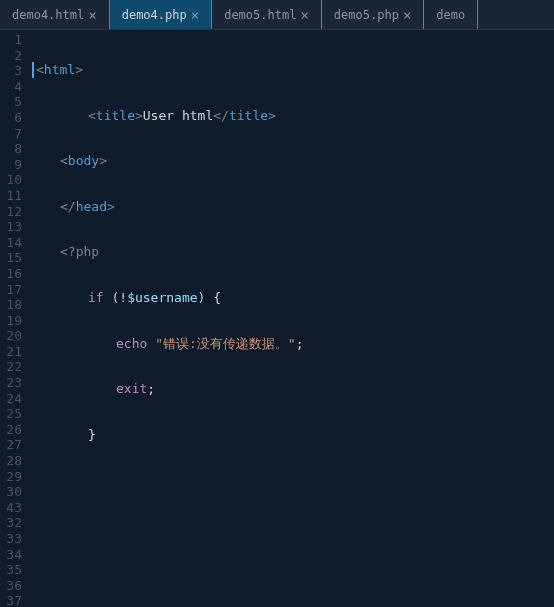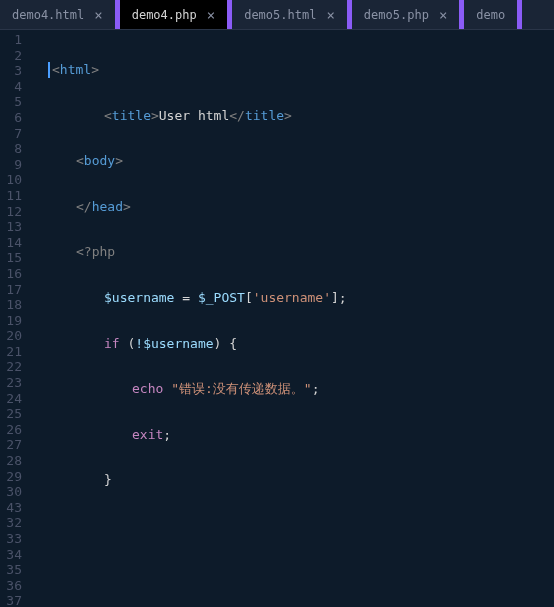--- a/index.html
+++ b/index.html
@@ -17,27 +17,27 @@
       background: #1a2536;
       height: 30px;
       border-bottom: 1px solid #2a3548;
     }
     .tab {
       display: flex;
       align-items: center;
       padding: 0 12px;
       font-size: 12px;
       color: #8a92a5;
-      border-right: 5px solid #8b5cf6;
+      border-right: 1px solid #8b5cf6;
       cursor: pointer;
-      gap: 10px;
+      gap: 4px;
       min-width: 0;
     }
     .tab.active {
-      background: #000000;
+      background: #0c4a6e;
       color: #d4d4d4;
     }
     .tab-close {
       color: #8a92a5;
       font-size: 14px;
     }
     .tab-truncated {
       overflow: hidden;
       text-overflow: clip;
       flex: 0 1 auto;
@@ -60,21 +60,20 @@
     }
     .code {
       flex: 1;
       padding: 2px 0;
       white-space: pre;
       overflow: hidden;
     }
     .line {
       height: 15.6px;
       line-height: 15.6px;
-      margin-left: 16px;
     }
     .line-1 {
       border-left: 2px solid #4a9eff;
       padding-left: 2px;
     }
     .tag { color: #808080; }
     .tag-name { color: #569cd6; }
     .keyword { color: #c586c0; }
     .var { color: #9cdcfe; }
     .string { color: #ce9178; }
@@ -150,21 +149,20 @@
     <div class="gutter-line">35</div>
     <div class="gutter-line">36</div>
     <div class="gutter-line">37</div>
   </div>
   <div class="code">
     <div class="line line-1"><span class="tag">&lt;</span><span class="tag-name">html</span><span class="tag">&gt;</span></div>
     <div class="line i2"><span class="tag">&lt;</span><span class="tag-name">title</span><span class="tag">&gt;</span><span class="text">User html</span><span class="tag">&lt;/</span><span class="tag-name">title</span><span class="tag">&gt;</span></div>
     <div class="line i1"><span class="tag">&lt;</span><span class="tag-name">body</span><span class="tag">&gt;</span></div>
     <div class="line i1"><span class="tag">&lt;/</span><span class="tag-name">head</span><span class="tag">&gt;</span></div>
     <div class="line i1"><span class="php-tag">&lt;?php</span></div>
-    <div class="line i2"><span class="var">$username</span><span class="operator"> = </span><span class="var">$_POST</span><span class="punc">[</span><span class="string">'username'</span><span class="punc">];</span></div>
     <div class="line i2"><span class="keyword">if</span><span class="punc"> (</span><span class="var">!$username</span><span class="punc">) {</span></div>
     <div class="line i3"><span class="keyword">echo</span><span> </span><span class="string">"错误:没有传递数据。"</span><span class="punc">;</span></div>
     <div class="line i3"><span class="keyword">exit</span><span class="punc">;</span></div>
     <div class="line i2"><span class="punc">}</span></div>
     
     
     
     
     
     

